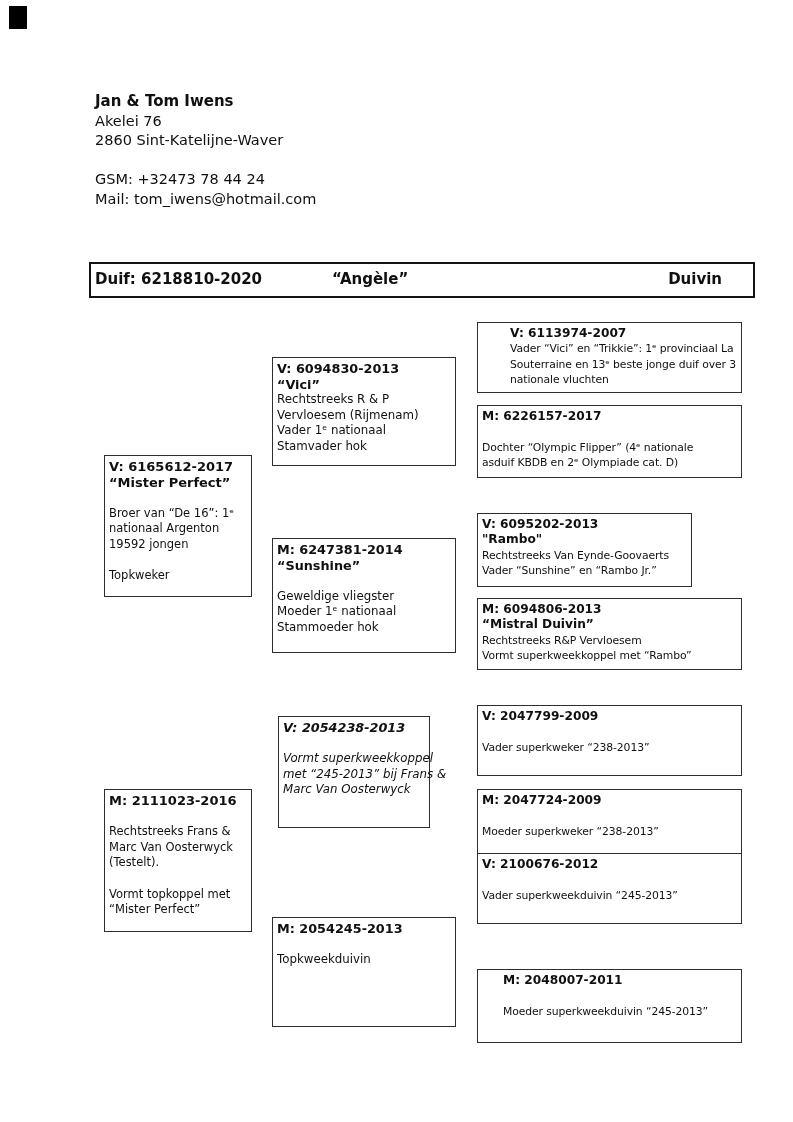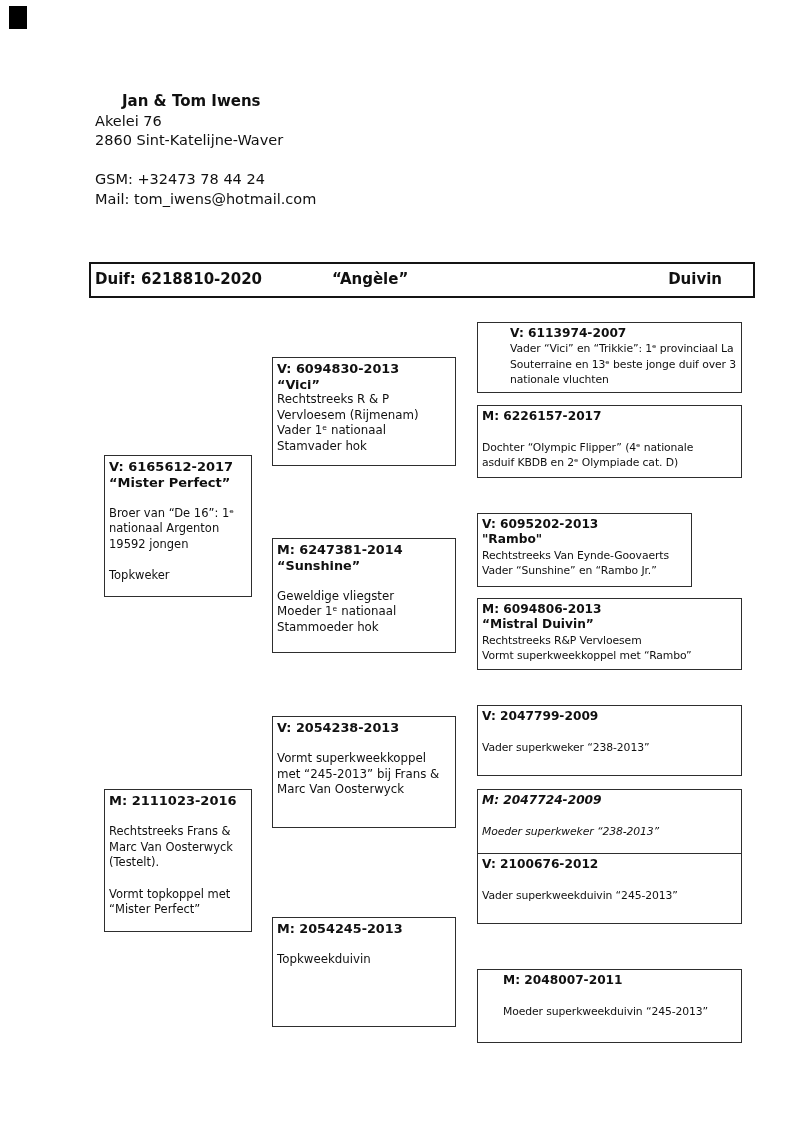--- a/index.html
+++ b/index.html
@@ -13,21 +13,21 @@
   }
   .corner-mark{
     position:absolute;left:9px;top:6px;width:18px;height:23px;
     background:#000000;
   }
   
   .letterhead{
     position:absolute;left:95px;top:92px;
     font-size:14.5px;line-height:19.5px;
   }
-  .lh-name{font-weight:bold;font-size:15px;min-height:19.5px;margin-left:27px;}
+  .lh-name{font-weight:bold;font-size:15px;min-height:19.5px;}
   .lh-line{min-height:19.5px;white-space:nowrap;}
   
   .titlebar{
     position:absolute;left:89px;top:262px;
     width:662px;height:32px;
     border:2px solid #141414;
     font-weight:bold;font-size:15px;
   }
   .tb-ring{position:absolute;left:4px;top:0;line-height:31px;white-space:nowrap;}
   .tb-name{position:absolute;left:241px;top:0;line-height:31px;white-space:nowrap;}
@@ -102,21 +102,21 @@
       <div class="line">Stamvader hok</div>
     </div>
   <div class="pbox col2" style="left:272px;top:538px;width:184px;height:115px;">
       <div class="line b">M: 6247381-2014</div>
       <div class="line b">“Sunshine”</div>
       <div class="line"></div>
       <div class="line">Geweldige vliegster</div>
       <div class="line">Moeder 1ᵉ nationaal</div>
       <div class="line">Stammoeder hok</div>
     </div>
-  <div class="pbox col2" style="left:272px;top:716px;width:184px;height:112px;">
+  <div class="pbox col2" style="left:278px;top:716px;width:152px;height:112px;font-style:italic;">
       <div class="line b">V: 2054238-2013</div>
       <div class="line"></div>
       <div class="line">Vormt superkweekkoppel</div>
       <div class="line">met “245-2013” bij Frans &amp;</div>
       <div class="line">Marc Van Oosterwyck</div>
     </div>
   <div class="pbox col2" style="left:272px;top:886px;width:184px;height:110px;margin-top:31px;">
       <div class="line b">M: 2054245-2013</div>
       <div class="line"></div>
       <div class="line">Topkweekduivin</div>
@@ -144,21 +144,21 @@
       <div class="line b">M: 6094806-2013</div>
       <div class="line b">“Mistral Duivin”</div>
       <div class="line">Rechtstreeks R&amp;P Vervloesem</div>
       <div class="line">Vormt superkweekkoppel met “Rambo”</div>
     </div>
   <div class="pbox col3" style="left:477px;top:705px;width:265px;height:71px;">
       <div class="line b">V: 2047799-2009</div>
       <div class="line"></div>
       <div class="line">Vader superkweker “238-2013”</div>
     </div>
-  <div class="pbox col3" style="left:477px;top:789px;width:265px;height:73px;font-style:italic;">
+  <div class="pbox col3" style="left:477px;top:789px;width:265px;height:73px;">
       <div class="line b">M: 2047724-2009</div>
       <div class="line"></div>
       <div class="line">Moeder superkweker “238-2013”</div>
     </div>
   <div class="pbox col3" style="left:477px;top:853px;width:265px;height:71px;">
       <div class="line b">V: 2100676-2012</div>
       <div class="line"></div>
       <div class="line">Vader superkweekduivin “245-2013”</div>
     </div>
   <div class="pbox col3" style="left:477px;top:969px;width:265px;height:74px;padding-left:25px;">

